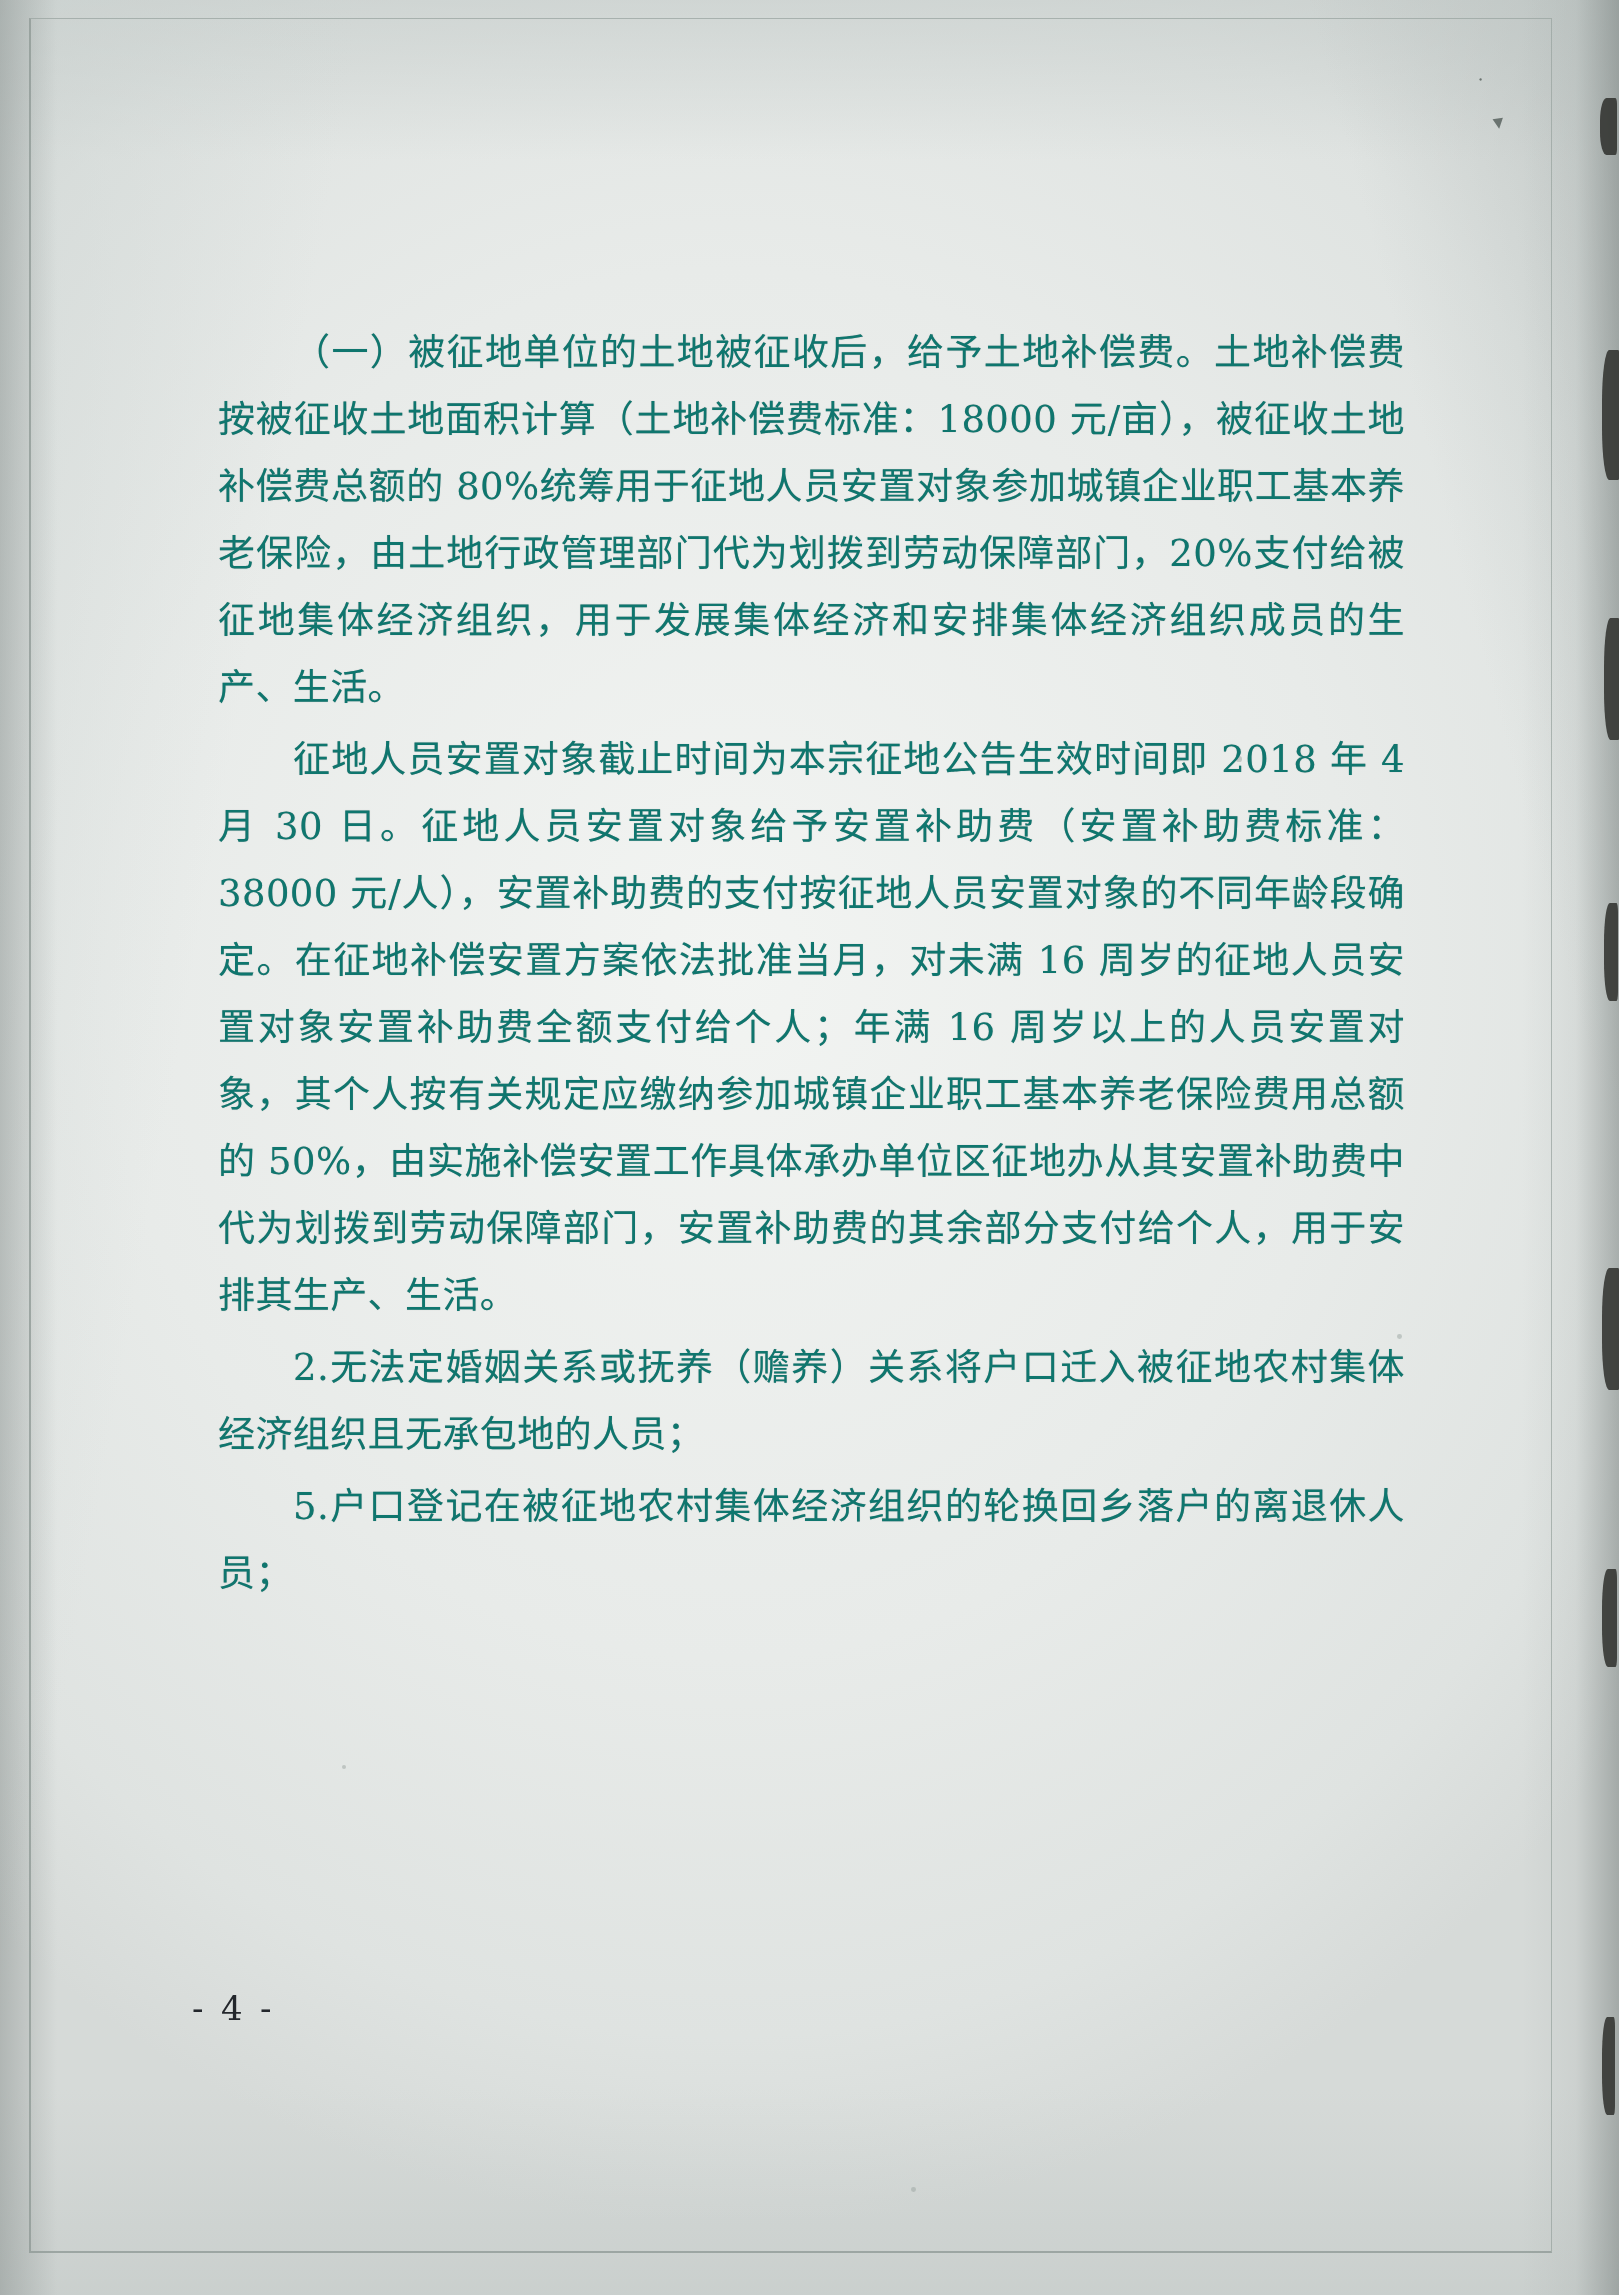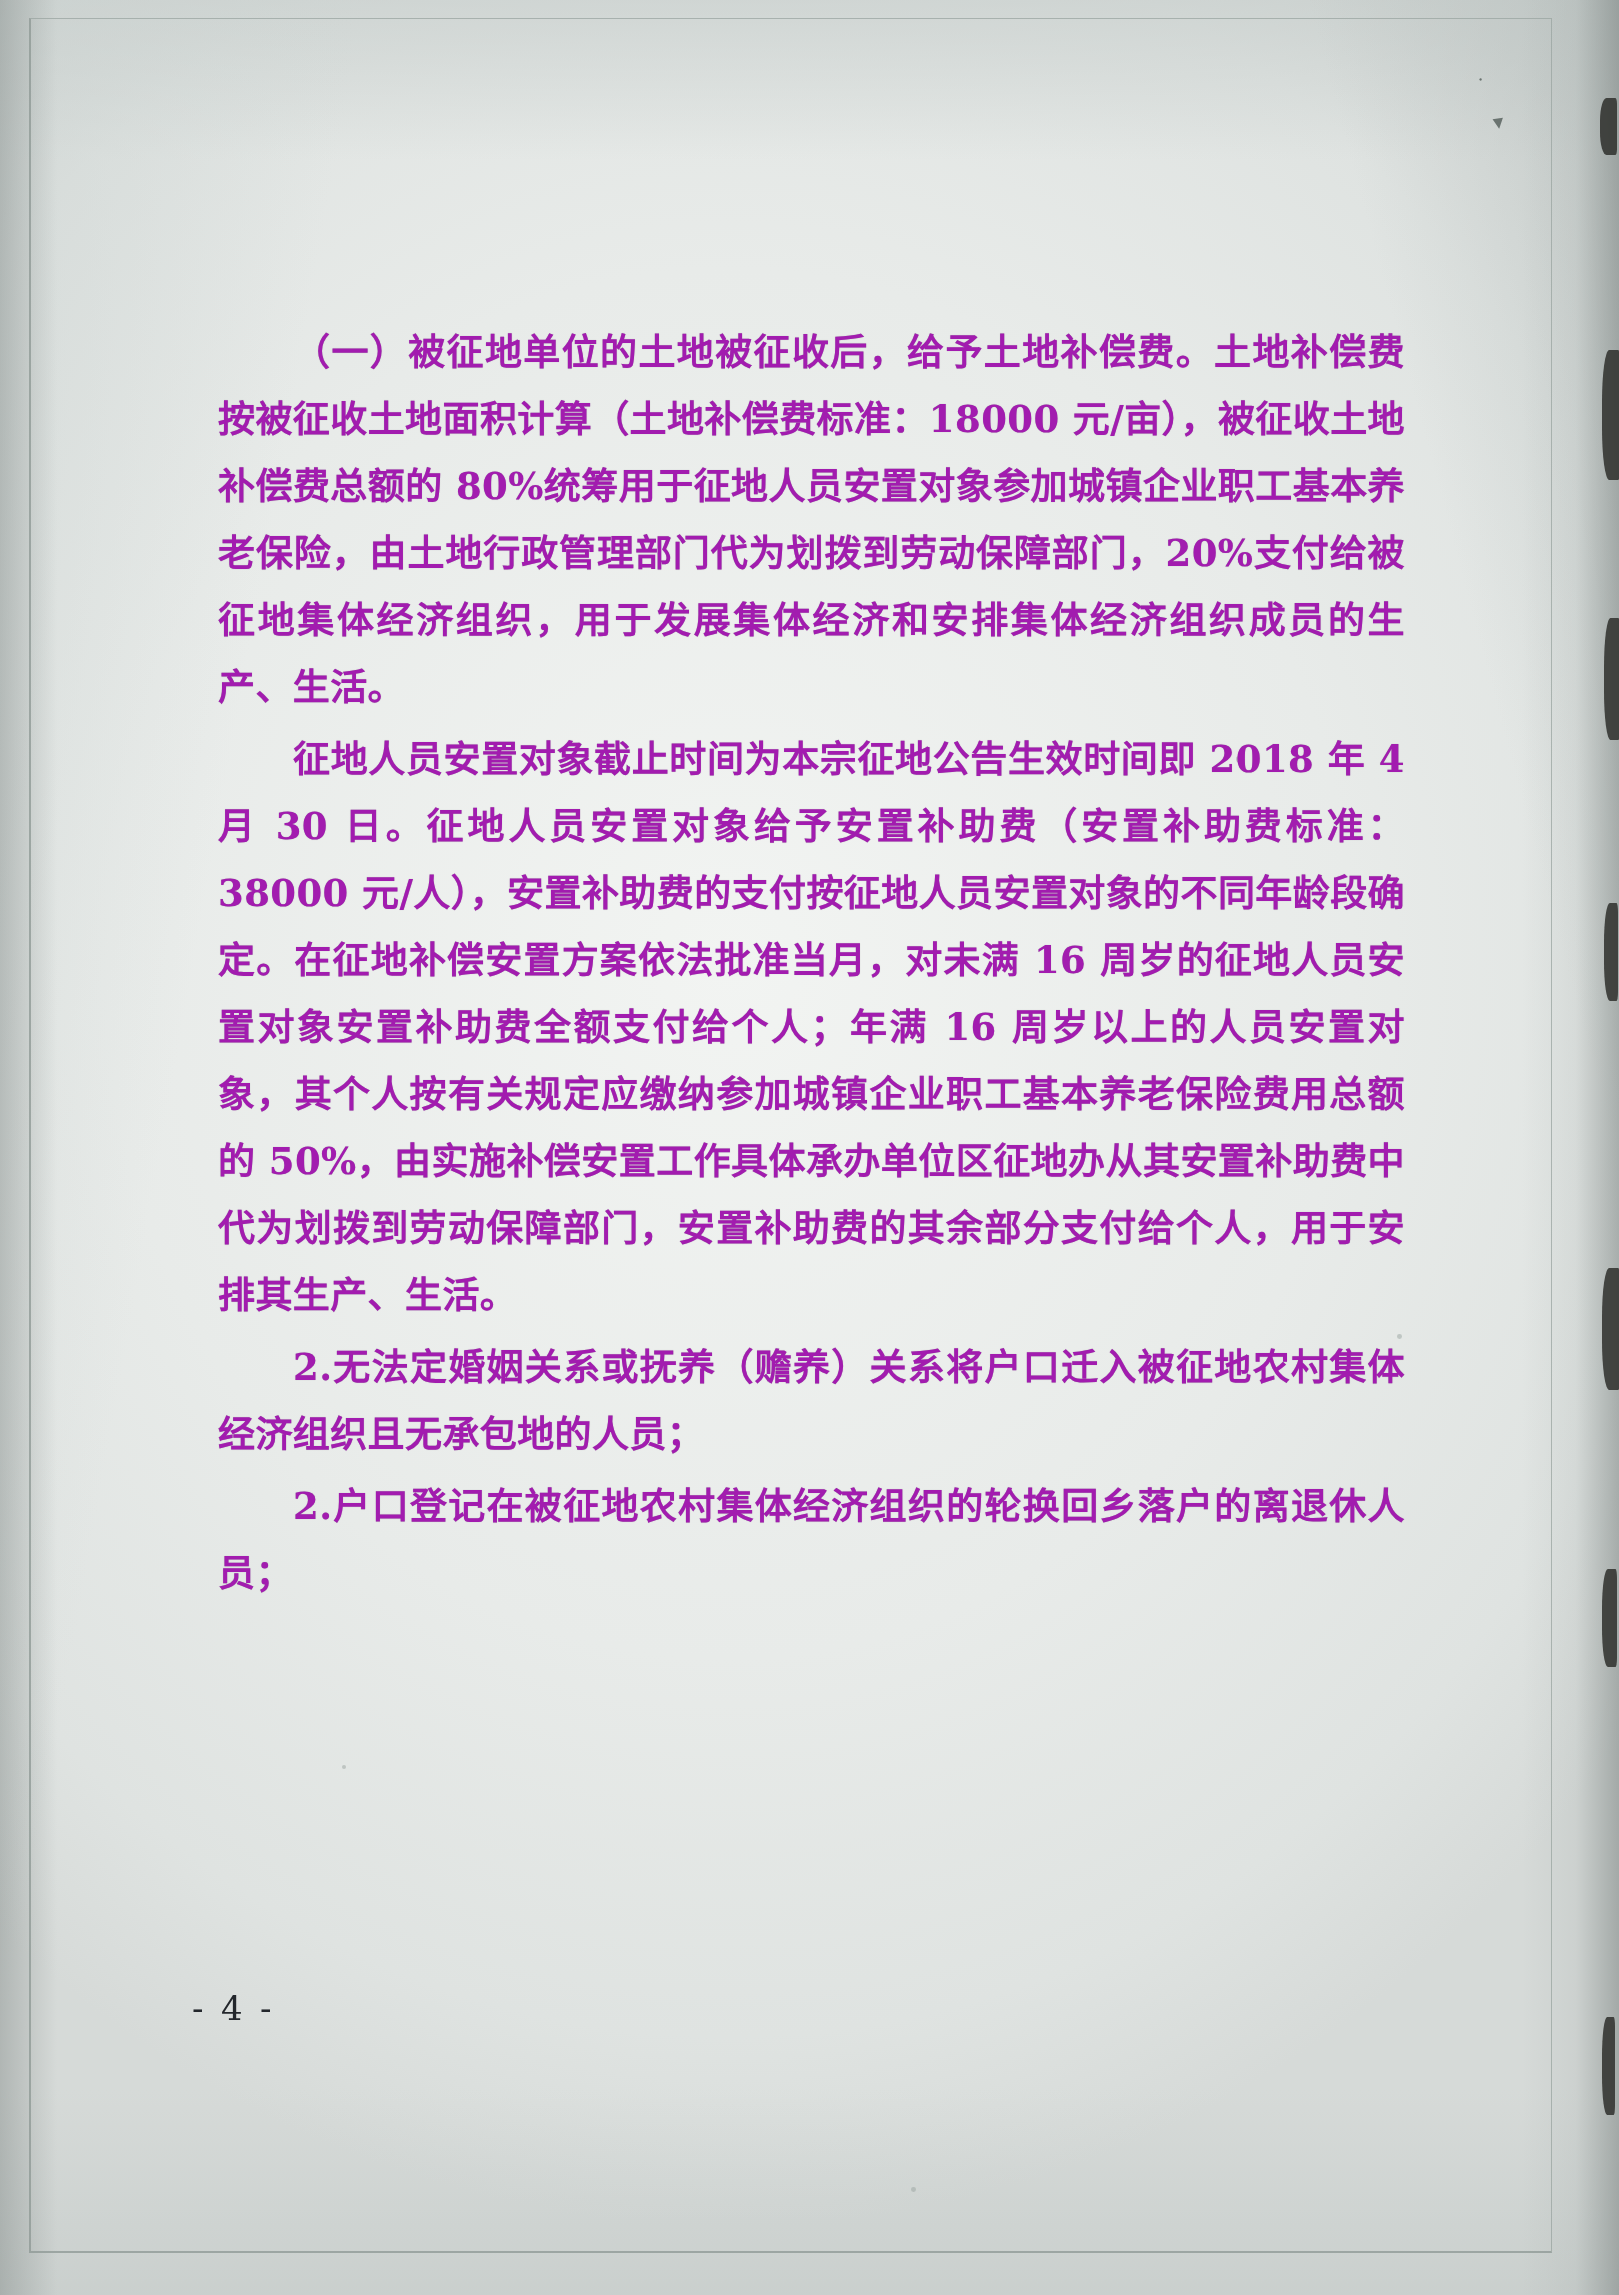--- a/index.html
+++ b/index.html
@@ -93,27 +93,26 @@
   .content {
     position: absolute;
     left: 218px;
     top: 319px;
     width: 1187px;
   }
   p.para {
     margin: 0 0 4.9px 0;
     font-size: 37px;
     line-height: 67px;
-    color: #a21caf;
+    color: #0f766e;
     text-align: justify;
     text-justify: inter-ideograph;
     letter-spacing: 0.4px;
     font-family: "DejaVu Serif", "Liberation Serif", serif;
     text-shadow: 0 0 0.8px rgba(30,34,40,0.35);
-    font-weight: bold;
   }
   p.indent {
     text-indent: 75px;
   }
   .footer {
     position: absolute;
     left: 192px;
     top: 1988px;
     font-size: 34px;
     color: #23272c;
@@ -153,19 +152,19 @@
 
   <div class="speck" style="left:1236px; top:756px; width:5.7px; height:5.7px;"></div>
   <div class="speck" style="left:1397px; top:1334px; width:4.9px; height:4.9px;"></div>
   <div class="speck" style="left:342px; top:1765px; width:4.1px; height:4.1px;"></div>
   <div class="speck" style="left:911px; top:2187px; width:4.9px; height:4.9px;"></div>
 
   <div class="content">
     <p class="para indent">（一）被征地单位的土地被征收后，给予土地补偿费。土地补偿费按被征收土地面积计算（土地补偿费标准：18000 元/亩），被征收土地补偿费总额的 80%统筹用于征地人员安置对象参加城镇企业职工基本养老保险，由土地行政管理部门代为划拨到劳动保障部门，20%支付给被征地集体经济组织，用于发展集体经济和安排集体经济组织成员的生产、生活。</p>
     <p class="para indent">征地人员安置对象截止时间为本宗征地公告生效时间即 2018 年 4 月 30 日。征地人员安置对象给予安置补助费（安置补助费标准：38000 元/人），安置补助费的支付按征地人员安置对象的不同年龄段确定。在征地补偿安置方案依法批准当月，对未满 16 周岁的征地人员安置对象安置补助费全额支付给个人；年满 16 周岁以上的人员安置对象，其个人按有关规定应缴纳参加城镇企业职工基本养老保险费用总额的 50%，由实施补偿安置工作具体承办单位区征地办从其安置补助费中代为划拨到劳动保障部门，安置补助费的其余部分支付给个人，用于安排其生产、生活。</p>
     <p class="para indent">2.无法定婚姻关系或抚养（赡养）关系将户口迁入被征地农村集体经济组织且无承包地的人员；</p>
-    <p class="para indent">2.户口登记在被征地农村集体经济组织的轮换回乡落户的离退休人员；</p>
+    <p class="para indent">5.户口登记在被征地农村集体经济组织的轮换回乡落户的离退休人员；</p>
   </div>
 
   <div class="footer">- 4 -</div>
 
 </div>
 
 
 </body></html>

